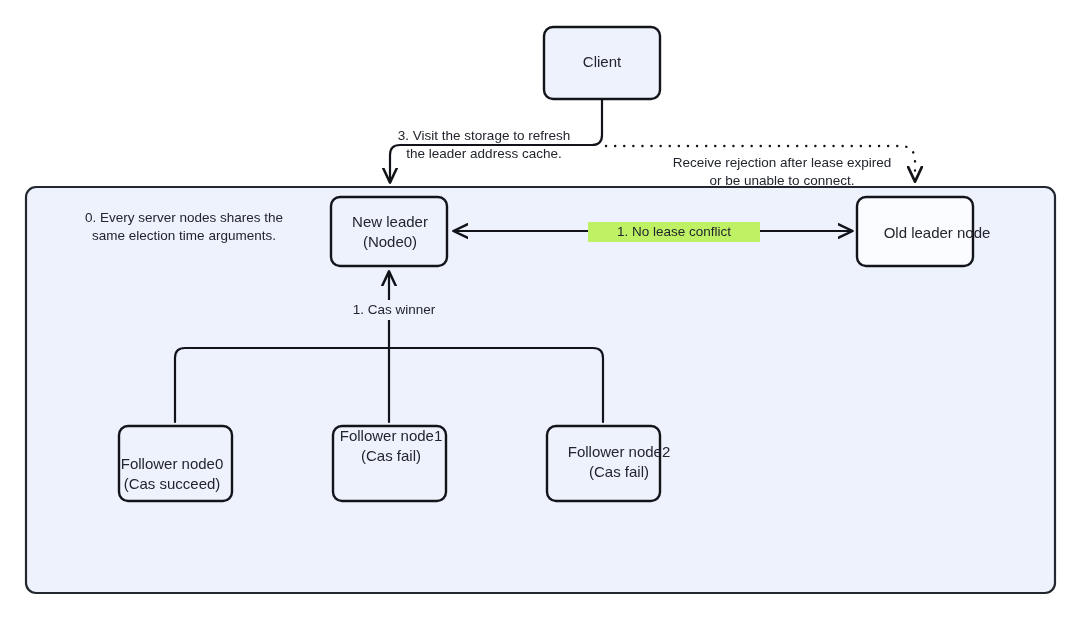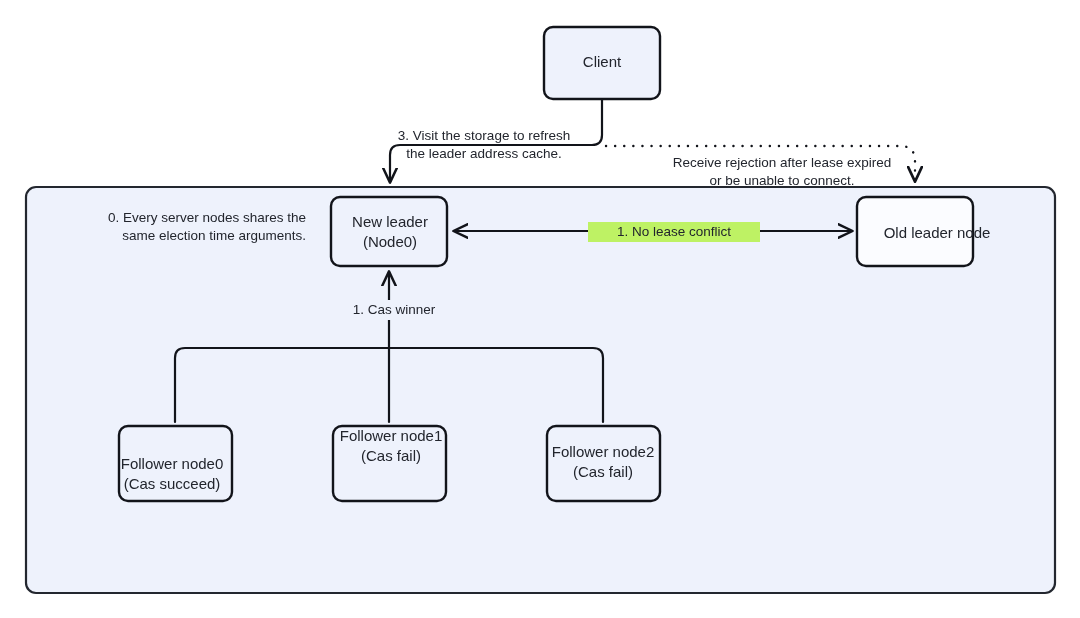--- a/index.html
+++ b/index.html
@@ -40,36 +40,36 @@
 
   
   #new-leader-label { left: 330px; top: 212px; width: 120px; }
 
   
   #old-leader-label { left: 880px; top: 223px; width: 114px; }
 
   
   #follower0-label { left: 118px; top: 454px; width: 108px; }
   #follower1-label { left: 332px; top: 426px; width: 118px; }
-  #follower2-label { left: 546px; top: 442px; width: 114px; }
+  #follower2-label { left: 546px; top: 442px; width: 114px; padding-left: 16px; }
 
   
   #label-no-lease-conflict {
     left: 588px; top: 222px; width: 164px;
     background: #bef264; padding: 1px 4px;
   }
   #label-cas-winner {
     left: 316px; top: 300px; width: 148px;
     background: #eef2fc; padding: 1px 4px;
   }
 
   
   #note-election-args {
     left: 62px; top: 209px; width: 244px;
-    text-align: right;
+    text-align: center;
   }
   #note-visit-storage {
     left: 378px; top: 127px; width: 212px;
     text-align: center;
   }
   #note-receive-rejection {
     left: 658px; top: 127px; width: 248px;
     text-align: center;
     margin-top: 27px;
   }

